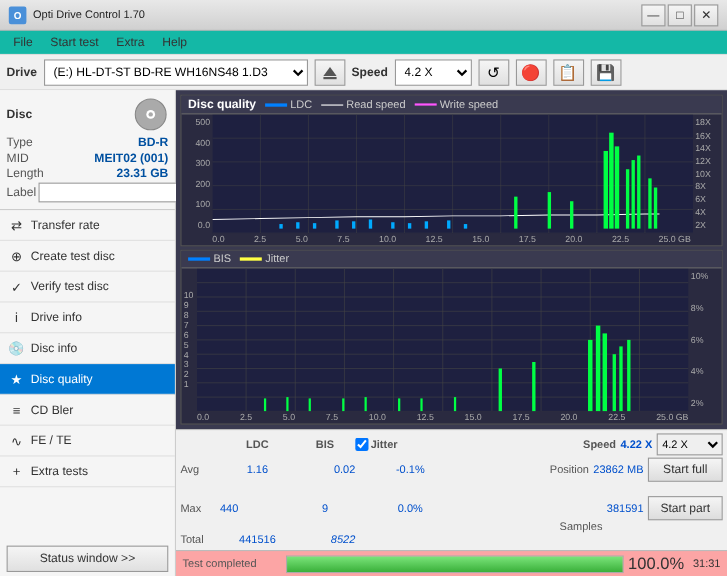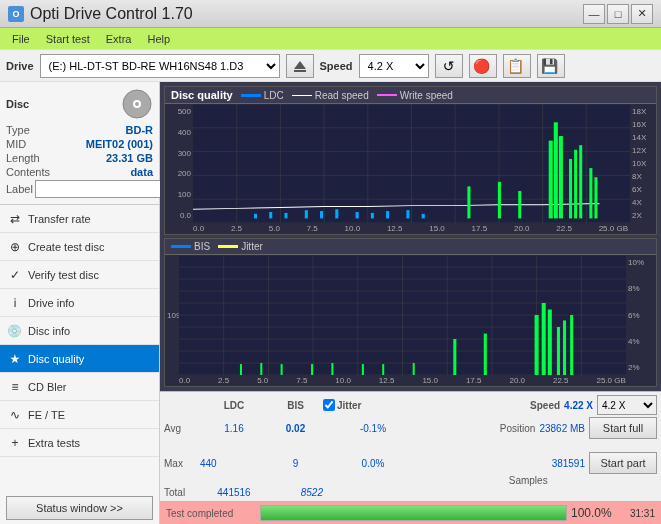--- a/index.html
+++ b/index.html
@@ -2,26 +2,26 @@
 <html><head>
   <meta charset="utf-8">
   <style>
     * { margin: 0; padding: 0; box-sizing: border-box; }
     body { width: 661px; height: 524px; font-family: 'Segoe UI', Tahoma, sans-serif; font-size: 11px; background: #f0f0f0; overflow: hidden; }
 
     
     .titlebar { height: 28px; background: linear-gradient(to bottom, #e8e8e8, #d0d0d0); display: flex; align-items: center; justify-content: space-between; padding: 0 8px; border-bottom: 1px solid #aaa; }
     .titlebar-left { display: flex; align-items: center; gap: 6px; }
     .titlebar-icon { width: 16px; height: 16px; background: #4a90d9; border-radius: 2px; display: flex; align-items: center; justify-content: center; color: white; font-size: 9px; font-weight: bold; }
-    .titlebar-title { font-size: 16px; color: #222; }
+    .titlebar-title { font-size: 10px; color: #222; }
     .titlebar-controls { display: flex; gap: 2px; }
     .titlebar-btn { width: 22px; height: 20px; border: 1px solid #999; background: linear-gradient(to bottom, #f5f5f5, #e0e0e0); cursor: pointer; display: flex; align-items: center; justify-content: center; font-size: 11px; color: #333; }
 
     
-    .menubar { height: 22px; background: #bef264; display: flex; align-items: center; padding: 0 4px; border-bottom: 1px solid #ddd; }
+    .menubar { height: 22px; background: #14b8a6; display: flex; align-items: center; padding: 0 4px; border-bottom: 1px solid #ddd; }
     .menu-item { padding: 2px 8px; cursor: pointer; color: #333; font-size: 11px; }
 
     
     .drivebar { height: 32px; background: #f0f0f0; display: flex; align-items: center; padding: 0 6px; gap: 6px; border-bottom: 1px solid #ddd; }
     .drivebar-label { font-size: 11px; color: #333; font-weight: bold; }
     .drive-select { height: 24px; width: 240px; border: 1px solid #999; background: white; font-size: 11px; padding: 0 4px; }
     .eject-btn { width: 28px; height: 24px; border: 1px solid #999; background: linear-gradient(to bottom, #f5f5f5, #e0e0e0); cursor: pointer; display: flex; align-items: center; justify-content: center; }
     .speed-label { font-size: 11px; color: #333; font-weight: bold; }
     .speed-select { height: 24px; width: 70px; border: 1px solid #999; background: white; font-size: 11px; padding: 0 4px; }
     .toolbar-btn { width: 28px; height: 24px; border: 1px solid #999; background: linear-gradient(to bottom, #f5f5f5, #e0e0e0); cursor: pointer; display: flex; align-items: center; justify-content: center; font-size: 14px; }
@@ -111,24 +111,20 @@
         <span class="disc-row-value">BD-R</span>
       </div>
       <div class="disc-row">
         <span class="disc-row-label">MID</span>
         <span class="disc-row-value">MEIT02 (001)</span>
       </div>
       <div class="disc-row">
         <span class="disc-row-label">Length</span>
         <span class="disc-row-value">23.31 GB</span>
       </div>
-      <div class="disc-row">
-        <span class="disc-row-label">Contents</span>
-        <span class="disc-row-value">data</span>
-      </div>
       <div class="disc-label-row">
         <span class="disc-row-label">Label</span>
         <input class="disc-label-input" type="text" value="" style="">
         <button class="disc-label-btn">✎</button>
       </div>
     </div>
 
     <div class="nav-item">
       <span class="nav-icon">⇄</span>
       <span>Transfer rate</span>
@@ -288,21 +284,21 @@
             <div style="width:20px; height:3px; background:#0080ff;"></div>
             <span style="color:#ccc; font-size:10px;">BIS</span>
           </div>
           <div style="display:flex; align-items:center; gap:3px;">
             <div style="width:20px; height:3px; background:#ffff44;"></div>
             <span style="color:#ccc; font-size:10px;">Jitter</span>
           </div>
         </div>
         <div style="display:flex; flex:1; overflow:hidden;">
 
-          <div style="width:14px; display:flex; flex-direction:row; justify-content:space-between; padding:6px 2px; align-items:center;">
+          <div style="width:14px; display:flex; flex-direction:column; justify-content:space-between; padding:20px 2px; align-items:flex-start;">
             <span style="font-size:8px; color:#aaa;">10</span>
             <span style="font-size:8px; color:#aaa;">9</span>
             <span style="font-size:8px; color:#aaa;">8</span>
             <span style="font-size:8px; color:#aaa;">7</span>
             <span style="font-size:8px; color:#aaa;">6</span>
             <span style="font-size:8px; color:#aaa;">5</span>
             <span style="font-size:8px; color:#aaa;">4</span>
             <span style="font-size:8px; color:#aaa;">3</span>
             <span style="font-size:8px; color:#aaa;">2</span>
             <span style="font-size:8px; color:#aaa;">1</span>
@@ -393,21 +389,21 @@
           <span style="font-size:10px; color:#0050cc; font-weight:bold;">4.22 X</span>
           <select style="height:20px; font-size:10px; border:1px solid #999; width:60px;">
             <option>4.2 X</option>
           </select>
         </div>
       </div>
 
       <div style="display:flex; align-items:center; margin-bottom:1px;">
         <div style="width:36px; font-size:10px; color:#555;">Avg</div>
         <div style="width:68px; text-align:center; font-size:10px; color:#0050cc;">1.16</div>
-        <div style="width:55px; text-align:center; font-size:10px; color:#0050cc;font-weight:bold;">0.02</div>
+        <div style="width:55px; text-align:right; font-size:10px; color:#0050cc;">0.02</div>
         <div style="width:100px; text-align:center; font-size:10px; color:#0050cc;">-0.1%</div>
         <div style="margin-left:auto; display:flex; align-items:center; gap:4px;justify-content:flex-end;">
           <span style="font-size:10px; color:#555;">Position</span>
           <span style="font-size:10px; color:#0050cc;">23862 MB</span>
           <button class="start-btn" style="height:22px; width:68px; background:linear-gradient(to bottom, #f5f5f5, #ddd); border:1px solid #999; cursor:pointer; font-size:11px;">Start full</button>
         </div>
       </div>
 
       <div style="display:flex; align-items:center; margin-bottom:1px;">
         <div style="width:36px; font-size:10px; color:#555;">Max</div>
@@ -426,18 +422,18 @@
         <div style="width:68px; text-align:center; font-size:10px; color:#0050cc;">441516</div>
         <div style="width:55px; text-align:right; font-size:10px; color:#0050cc;font-style:italic;">8522</div>
       </div>
     </div>
 
     <div style="display:flex; align-items:center; gap:4px; padding:3px 6px; background:#fca5a5; border-top:1px solid #bbb;">
       <span style="font-size:10px; color:#555; width:90px;">Test completed</span>
       <div style="flex:1; height:16px; background:#ddd; border:1px solid #aaa;">
         <div style="width:100%; height:100%; background:linear-gradient(to bottom, #7ae47a, #3ab03a);"></div>
       </div>
-      <span style="font-size:12px; color:#333; width:42px; text-align:left;">100.0%</span>
+      <span style="font-size:15px; color:#333; width:42px; text-align:left;">100.0%</span>
       <span style="font-size:10px; color:#333; width:38px; text-align:right;">31:31</span>
     </div>
 
   </div>
 </div>
 
 </body></html>

